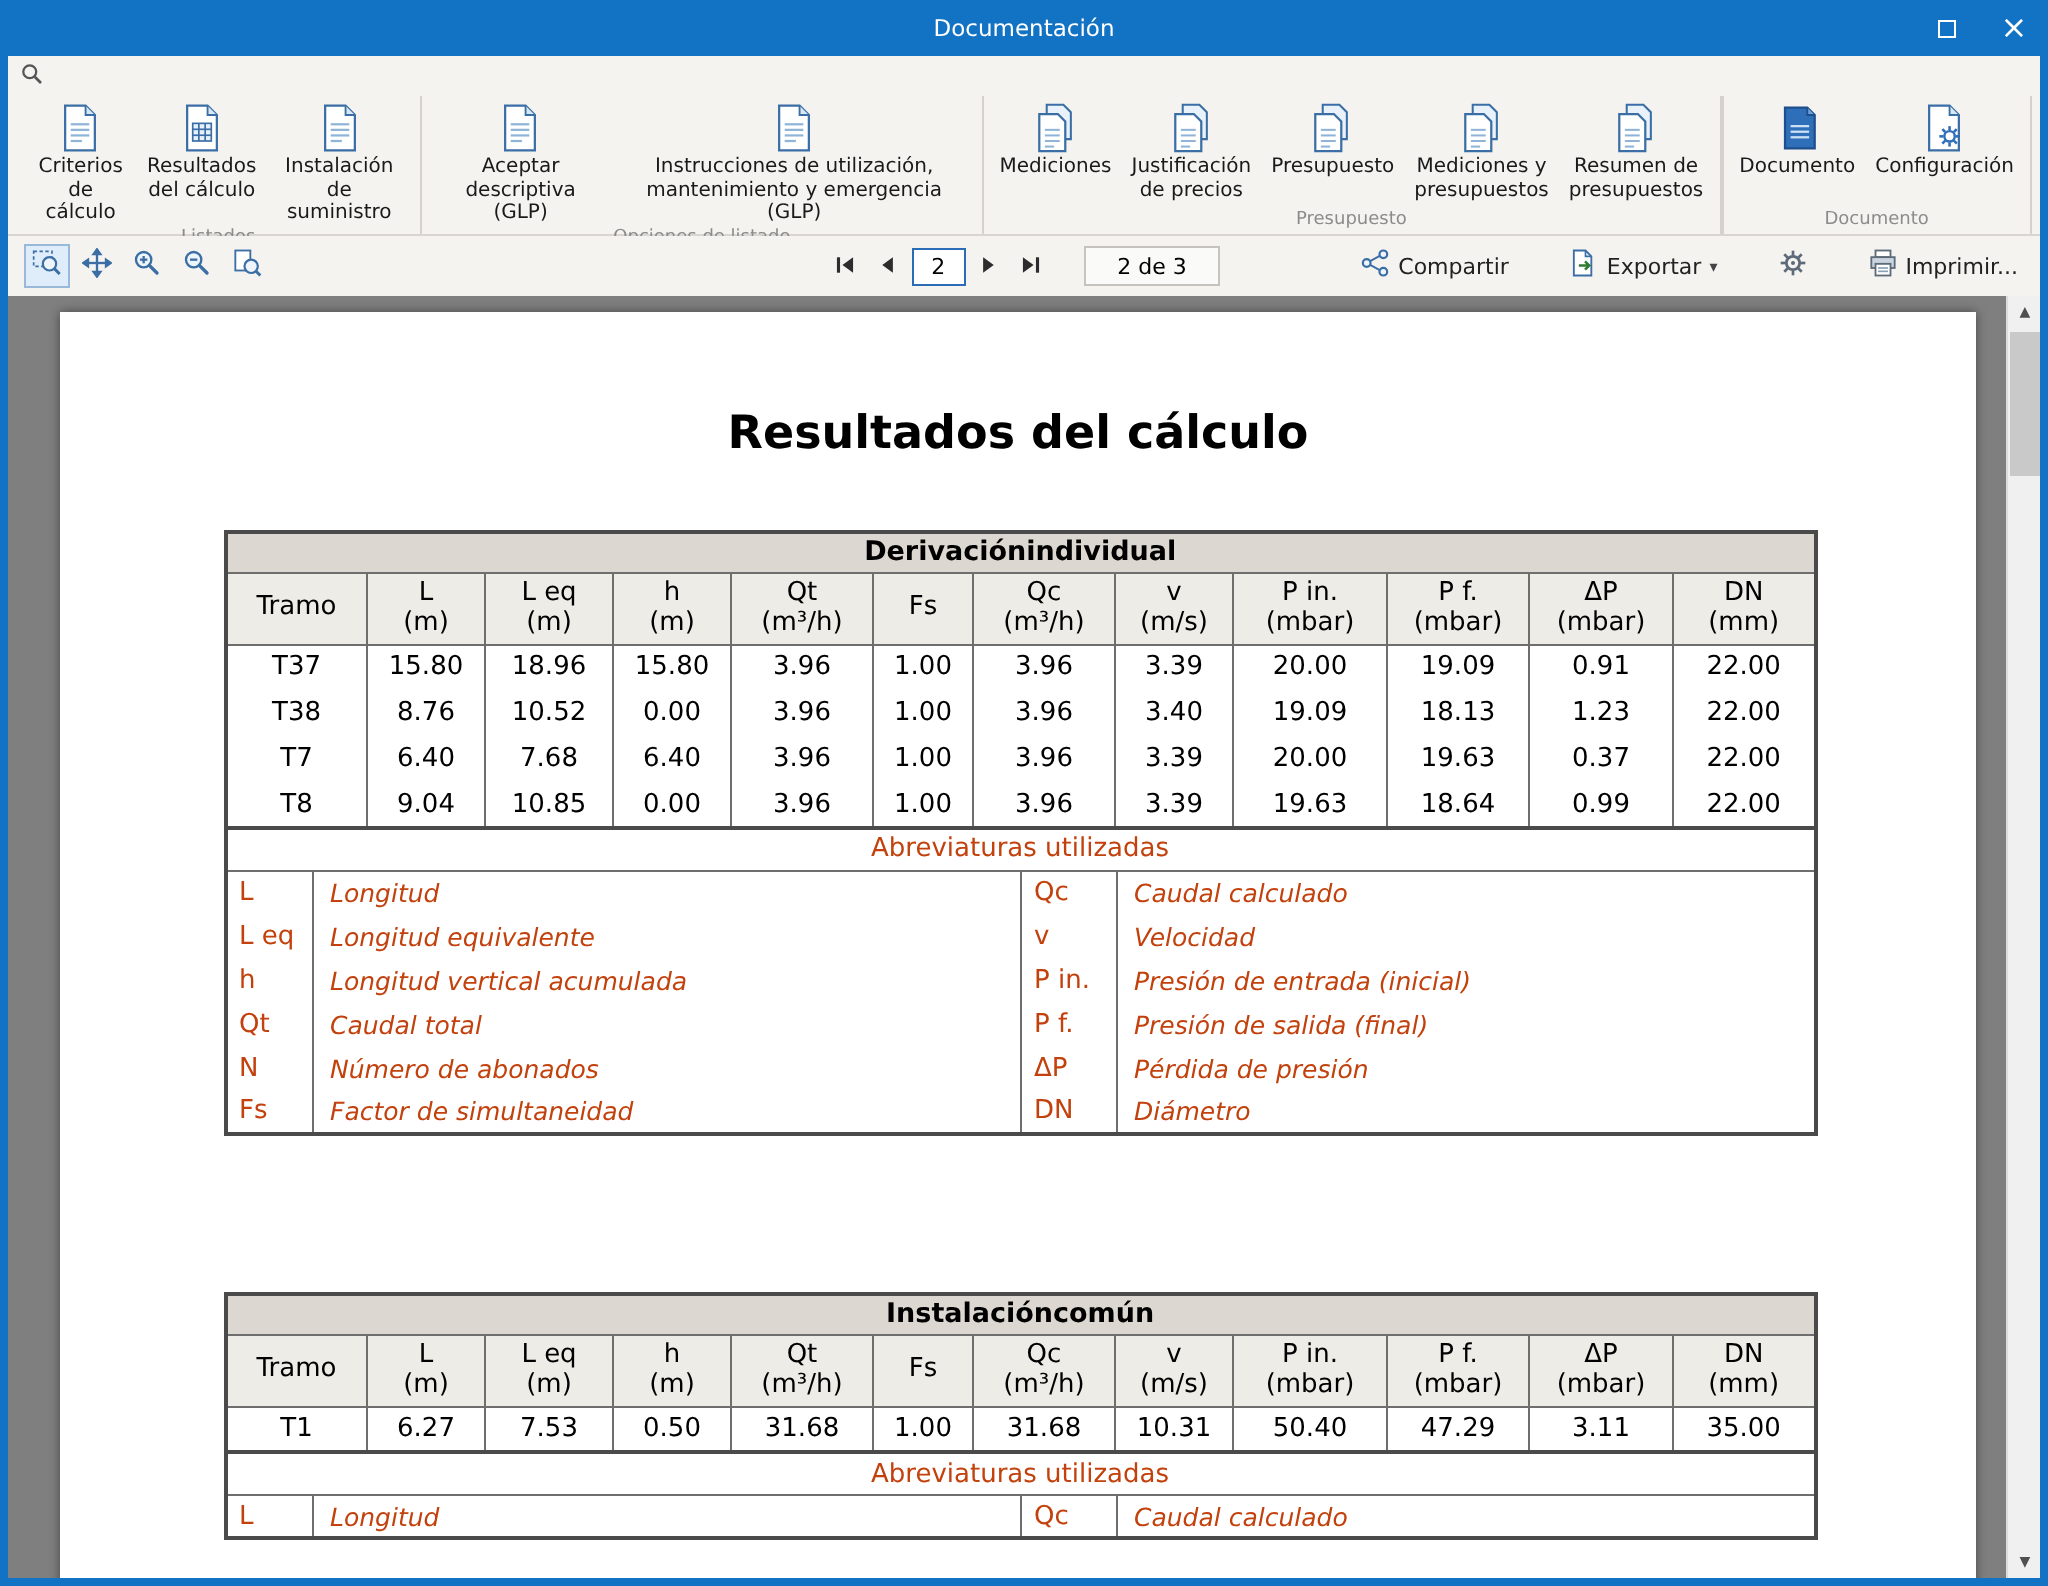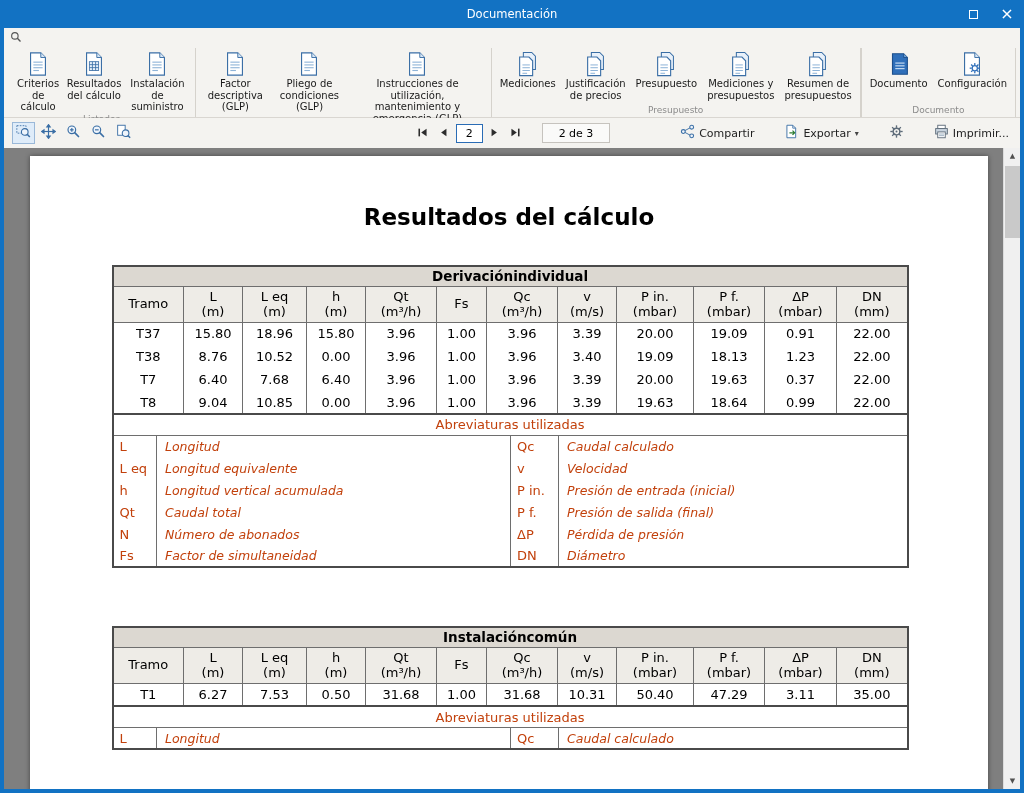--- a/index.html
+++ b/index.html
@@ -44,21 +44,21 @@
   .page-indicator { margin-left: 14px; height: 20px; padding: 0 16px; font-size: 11px; border: 1px solid #c6c3be; background: #fafaf9; display: flex; align-items: center; font-family: inherit; }
   .action-btn { display: flex; align-items: center; gap: 4px; border: none; background: transparent; font-size: 11px; color: #222; padding: 2px 3px; font-family: inherit; }
   .caret { font-size: 8px; color: #444; }
 
   
   .preview { position: relative; flex: 1; background: #7f7f7f; overflow: hidden; }
   .page { position: absolute; left: 26px; top: 8px; width: 958px; height: 1400px; background: #fff; box-shadow: 0 0 5px rgba(0,0,0,0.45); padding-top: 48px; }
   .doc-title { text-align: center; font-size: 23px; font-weight: bold; color: #000; }
 
   .section { width: 795px; margin: 35px auto 0; }
-  .section + .section { margin-top: 58px; }
+  .section + .section { margin-top: 78px; }
 
   table.results { width: 100%; border-collapse: collapse; border: 2px solid #4a4a4a; table-layout: fixed; font-size: 13px; color: #000000; }
   .results td { text-align: center; overflow: hidden; }
   .results tr.t-title td { background: #dcd8d1; font-weight: bold; font-size: 13.5px; height: 20px; border: 1px solid #6e6e6e; }
   .results tr.t-head td { background: #eeece7; height: 35px; border: 1px solid #6e6e6e; white-space: pre-line; line-height: 1.2; font-size: 13px; padding: 2px 0; }
   .results tr.t-data td { height: 23px; border-left: 1px solid #6e6e6e; border-right: 1px solid #6e6e6e; }
 
   table.abbr { width: 100%; border-collapse: collapse; border: 2px solid #4a4a4a; margin-top: -2px; table-layout: fixed; font-size: 13px; color: #c2410c; }
   .abbr tr.a-title td { text-align: center; height: 21px; border: 1px solid #6e6e6e; background: #fff; }
   .abbr td { height: 22px; overflow: hidden; white-space: nowrap; }
@@ -166,38 +166,22 @@
                   <path d="M6 2 h11 l5 5 v19 H6z" fill="#ffffff" stroke="#3a6ea5" stroke-width="1.2"></path>
                   <path d="M17 2 v5 h5" fill="#d8e7f6" stroke="#3a6ea5" stroke-width="1"></path>
                   <g stroke="#8fb4d8" stroke-width="1.2">
                     <line x1="9" y1="12" x2="19" y2="12"></line>
                     <line x1="9" y1="15" x2="19" y2="15"></line>
                     <line x1="9" y1="18" x2="19" y2="18"></line>
                     <line x1="9" y1="21" x2="15" y2="21"></line>
                   </g>
                 </svg>
               </span>
-              <span class="r-label">Factor
+              <span class="r-label">Aceptar
 descriptiva (GLP)</span>
-            </div>
-            <div class="r-item">
-              <span class="r-icon">
-                <svg viewBox="0 0 28 28" width="26" height="26">
-                  <path d="M6 2 h11 l5 5 v19 H6z" fill="#ffffff" stroke="#3a6ea5" stroke-width="1.2"></path>
-                  <path d="M17 2 v5 h5" fill="#d8e7f6" stroke="#3a6ea5" stroke-width="1"></path>
-                  <g stroke="#8fb4d8" stroke-width="1.2">
-                    <line x1="9" y1="12" x2="19" y2="12"></line>
-                    <line x1="9" y1="15" x2="19" y2="15"></line>
-                    <line x1="9" y1="18" x2="19" y2="18"></line>
-                    <line x1="9" y1="21" x2="15" y2="21"></line>
-                  </g>
-                </svg>
-              </span>
-              <span class="r-label">Pliego de
-condiciones (GLP)</span>
             </div>
             <div class="r-item">
               <span class="r-icon">
                 <svg viewBox="0 0 28 28" width="26" height="26">
                   <path d="M6 2 h11 l5 5 v19 H6z" fill="#ffffff" stroke="#3a6ea5" stroke-width="1.2"></path>
                   <path d="M17 2 v5 h5" fill="#d8e7f6" stroke="#3a6ea5" stroke-width="1"></path>
                   <g stroke="#8fb4d8" stroke-width="1.2">
                     <line x1="9" y1="12" x2="19" y2="12"></line>
                     <line x1="9" y1="15" x2="19" y2="15"></line>
                     <line x1="9" y1="18" x2="19" y2="18"></line>

